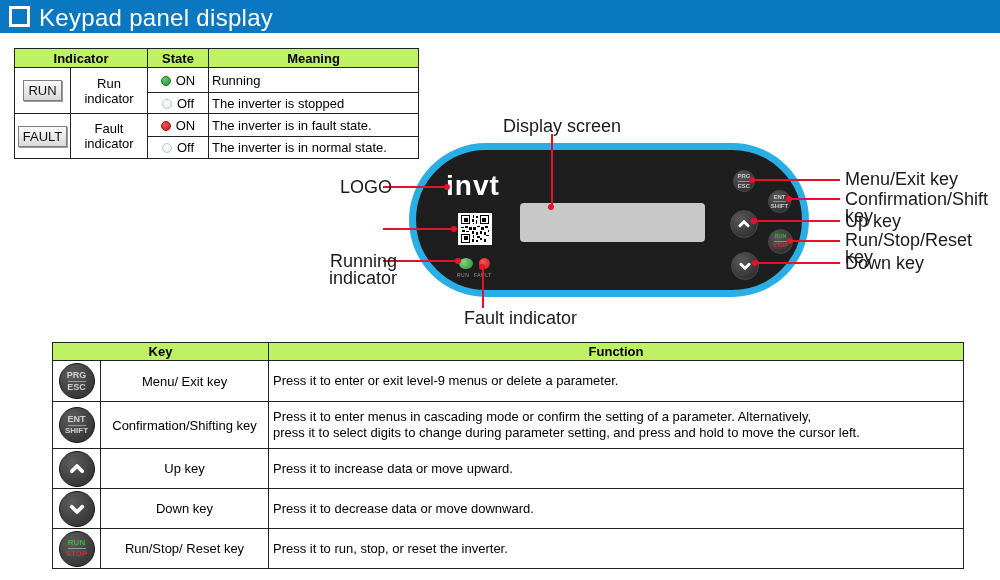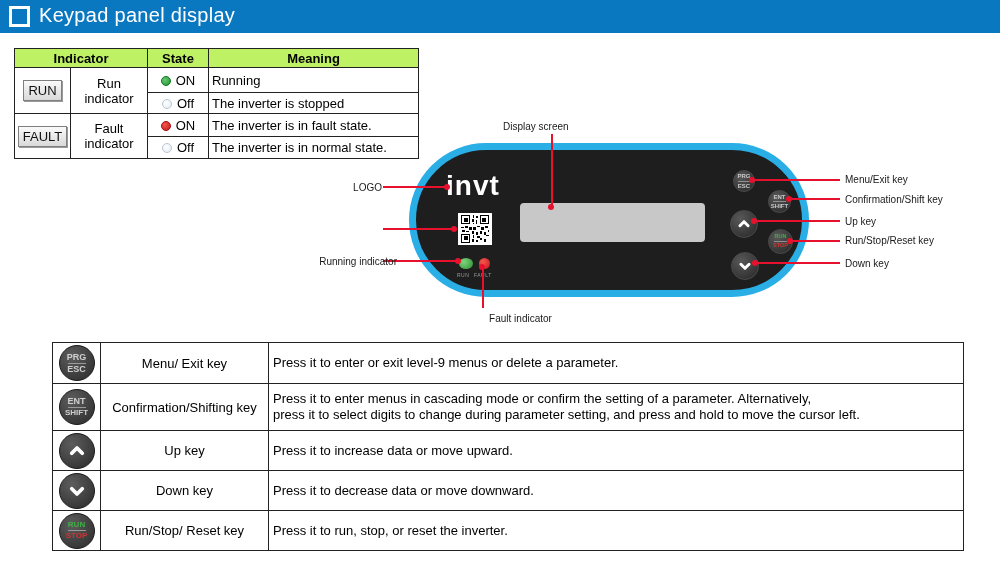--- a/index.html
+++ b/index.html
@@ -3,21 +3,21 @@
 <meta charset="utf-8">
 <style>
   * { margin:0; padding:0; box-sizing:border-box; }
   html,body { background:#fff; }
   body { font-family:"Liberation Sans", sans-serif; color:#111; }
   .page { position:relative; width:1000px; height:580px; background:#fff; overflow:hidden; }
 
   
   .titlebar { position:absolute; left:0; top:0; width:1000px; height:33px; background:#0a78c0; }
   .tb-square { position:absolute; left:9px; top:6px; width:21px; height:21px; border:3px solid #fff; background:transparent; }
-  .tb-title { position:absolute; left:39px; top:4px; font-size:20px; color:#fff; letter-spacing:.3px; }
+  .tb-title { position:absolute; left:39px; top:4px; font-size:24px; color:#fff; letter-spacing:.3px; }
 
   
   table { border-collapse:collapse; table-layout:fixed; font-size:13px; color:#000; }
   td, th { border:1px solid #222; overflow:hidden; }
   th { background:#bef264; font-weight:bold; text-align:center; }
 
   .indicator-table { position:absolute; left:14px; top:48px; width:404px; }
   .indicator-table td { text-align:center; vertical-align:middle; }
   .indicator-table td.meaning { text-align:left; padding-left:3px; }
   .state-cell { white-space:nowrap; }
@@ -70,21 +70,21 @@
   .pb-ent { left:768px; top:190px; width:23px; height:23px; }
   .pb-up  { left:730px; top:210px; width:28px; height:28px; }
   .pb-rs  { left:768px; top:229px; width:25px; height:25px; }
   .pb-dn  { left:731px; top:252px; width:28px; height:28px; }
   .pb-rs .lbl { font-size:5.5px; }
 
   
   .hline { position:absolute; height:2px; background:#e8112d; }
   .vline { position:absolute; width:2px; background:#e8112d; }
   .cdot { position:absolute; width:6px; height:6px; border-radius:50%; background:#e8112d; }
-  .co { position:absolute; font-size:10px; color:#1a1a1a; line-height:17px; white-space:pre-line; }
+  .co { position:absolute; font-size:18px; color:#1a1a1a; line-height:17px; white-space:pre-line; }
   .co-right { text-align:left; }
   .co-ralign { text-align:right; }
   .co-center { text-align:center; }
 </style>
 </head>
 <body>
 
 <div class="page">
 
   <div class="titlebar">
@@ -256,20 +256,24 @@
   <div class="co co-right" style="left:845px; top:232px">Run/Stop/Reset key</div>
   <div class="co co-right" style="left:845px; top:255px">Down key</div>
 
   <table class="key-table">
     <colgroup>
         <col style="width:48px">
         <col style="width:168px">
         <col style="width:695px">
       </colgroup>
     <tbody>
+        <tr style="height:18px">
+      <th colspan="2">Key</th>
+      <th>Function</th>
+    </tr>
     <tr style="height:41px">
       <td class="kicon">
         <span class="keybtn kb-36">
           <span class="lbl">PRG</span>
               <span class="div"></span>
               <span class="lbl">ESC</span>
         </span>
       </td>
       <td class="kname">Menu/ Exit key</td>
       <td class="kfunc">Press it to enter or exit level-9 menus or delete a parameter.</td>

